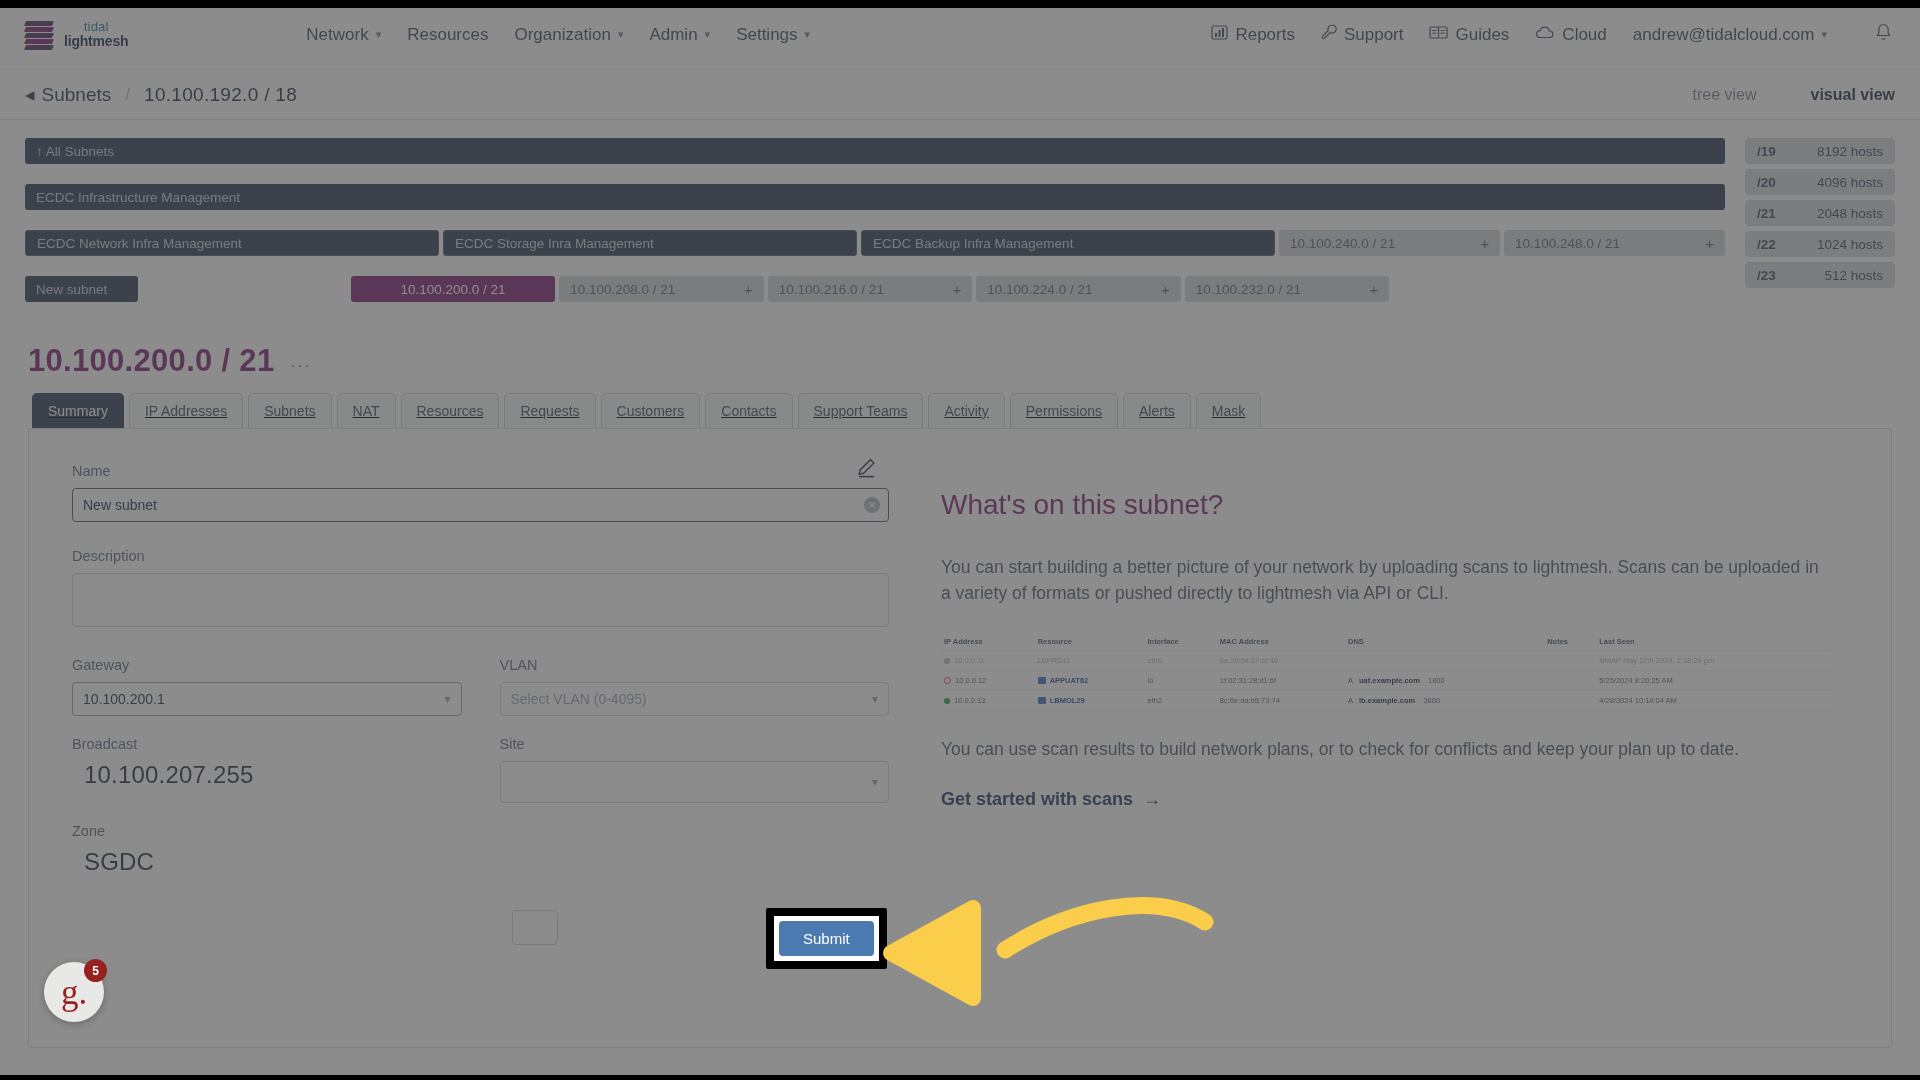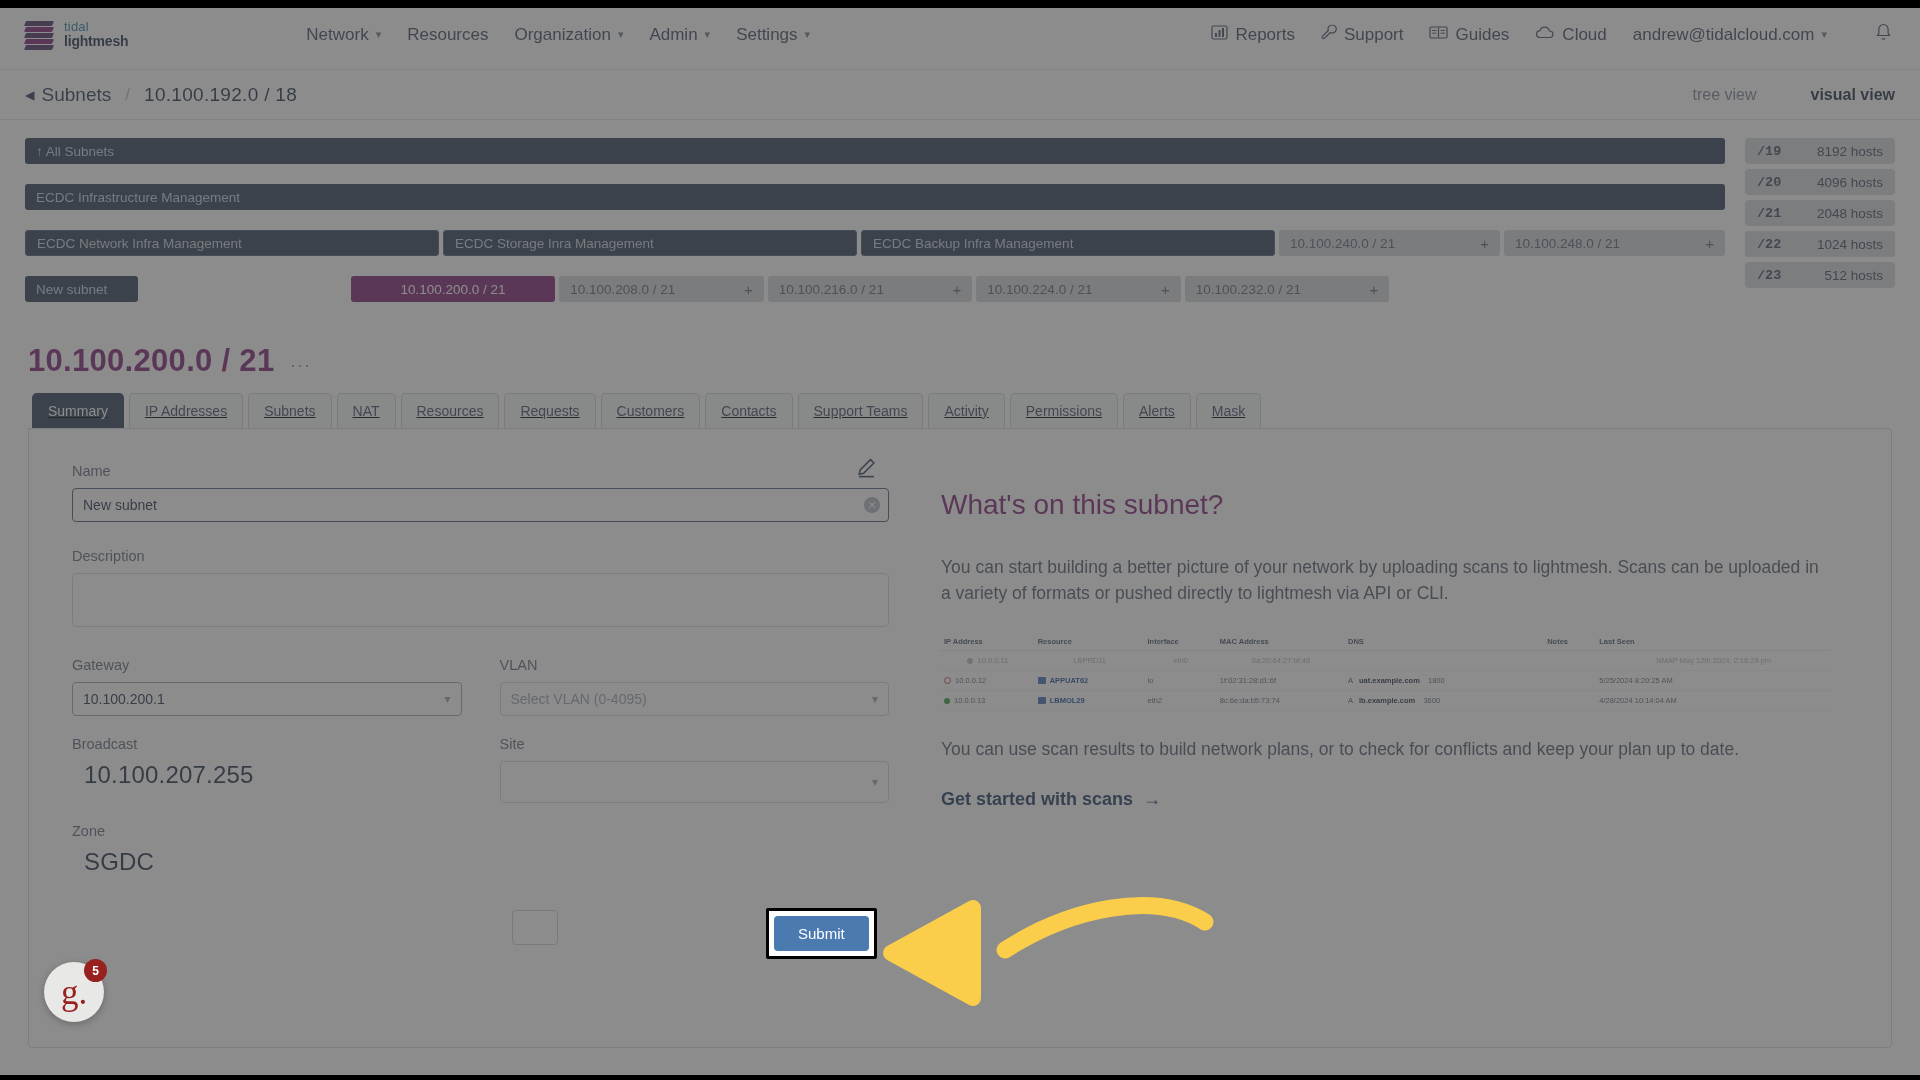--- a/index.html
+++ b/index.html
@@ -31,21 +31,21 @@
   .brand-mark i {
     position: absolute; left: 0; width: 28px; height: 5px;
     background: #7d1f74; transform: skewX(-22deg); border-radius: 1px;
   }
   .brand-mark i:nth-child(1){ top: 1px; background:#4d2e63; }
   .brand-mark i:nth-child(2){ top: 7px; background:#7d1f74; }
   .brand-mark i:nth-child(3){ top: 13px; background:#4d2e63; }
   .brand-mark i:nth-child(4){ top: 19px; background:#7d1f74; }
   .brand-mark i:nth-child(5){ top: 25px; background:#4d2e63; }
   .brand-text { line-height: 1.05; }
-  .brand-top { font-size: 13px; color: #2a7fa8; letter-spacing: .2px; }
+  .brand-top { font-size: 13px; color: #2a7fa8; letter-spacing: .2px; text-align: center; }
   .brand-bottom { font-size: 14px; color: #1b2b44; font-weight: 600; letter-spacing: -.2px; }
 
   .nav-items { display: flex; align-items: center; gap: 26px; margin-left: 178px; }
   .nav-item {
     display: flex; align-items: center; gap: 7px;
     font-size: 17px; color: #3c4a63; cursor: pointer; white-space: nowrap;
   }
   .caret { font-size: 11px; color: #6d7a90; }
   .nav-right { display: flex; align-items: center; gap: 26px; margin-left: auto; margin-right: 28px; }
   .nav-mini-icon { display:inline-block; }
@@ -78,21 +78,21 @@
   .blk-ghost  { background: #cfd4da; color: #5a6778; justify-content: space-between; }
   .blk-ghost .plus { color: #5a6778; font-size: 15px; }
   .blk-empty  { background: transparent; }
 
   .masklist { width: 150px; display: flex; flex-direction: column; gap: 5px; }
   .maskitem {
     height: 26px; border-radius: 4px; background: #d3d7dd;
     display: flex; align-items: center; justify-content: space-between;
     padding: 0 12px; font-size: 13.5px; color: #3f4c61; cursor: pointer;
   }
-  .maskitem b { font-weight: 700; font-family: Liberation Mono, monospace; }
+  .maskitem b { font-weight: 700; }
 
   
   .titlerow { display: flex; align-items: center; gap: 16px; padding: 26px 0 0 28px; }
   .subnet-title { font-size: 31px; color: #7d1f74; font-weight: 600; letter-spacing: .3px; }
   .dots { color: #8e96a4; font-size: 18px; letter-spacing: 2px; cursor: pointer; }
 
   .tabs { display: flex; gap: 5px; padding: 14px 0 0 32px; align-items: center; text-decoration: underline; }
   .tab {
     border: 1px solid #ccd2da; border-bottom: none;
     border-radius: 5px 5px 0 0; padding: 9px 15px;
@@ -157,21 +157,21 @@
   .promo h2 { font-size: 28px; color: #7d1f74; font-weight: 500; margin-bottom: 34px; }
   .promo p { font-size: 17.5px; color: #4e5a6d; line-height: 1.48; margin-bottom: 26px; }
 
   .minitable { width: 100%; margin: 14px 0 26px 0; font-size: 7px; color: #5c6878; }
   .minitable table { width: 100%; border-collapse: collapse; }
   .minitable th {
     text-align: left; font-weight: 700; font-size: 7.5px; color: #46536a;
     padding: 4px 3px; border-bottom: 1px solid #e2e6eb;
   }
   .minitable td { padding: 5px 3px; border-bottom: 1px solid #eef1f4; font-size: 7.5px; white-space: nowrap; }
-  .mt-dim { color: #a9b1bd; text-align: center; }
+  .mt-dim { color: #a9b1bd; }
   .dot { display:inline-block; width:6px; height:6px; border-radius:50%; margin-right:4px; vertical-align: middle; }
   .dot-gray { background:#b7bec9; }
   .dot-green { background:#2f9e44; }
   .ring-red { display:inline-block; width:7px; height:7px; border:1.4px solid #d14343; border-radius:50%; margin-right:4px; vertical-align:middle; }
   .res-chip { display:inline-block; width:8px; height:7px; background:#3f6fb5; border-radius:1px; margin-right:4px; vertical-align:middle; }
   .res-link { color:#1f4e9c; font-weight: 700; }
   .dns-a { color:#46536a; margin-right: 6px; }
   .dns-name { color:#253349; font-weight: 700; }
   .promo-link { font-size: 18px; color: #1e3a63; font-weight: 600; display: inline-flex; gap: 10px; align-items: center; cursor: pointer; }
 
@@ -184,21 +184,21 @@
   .helpbubble .g { font-size: 35px; color: #97211f; font-family: "Liberation Serif", serif; line-height: 1; }
   .helpbadge {
     position: absolute; right: -3px; top: -3px; width: 23px; height: 23px; border-radius: 50%;
     background: #97211f; color: #fff; font-size: 12px; font-weight: 700;
     display: flex; align-items: center; justify-content: center;
   }
 
   
   .tour-hl {
     position: absolute; z-index: 70;
-    border: 3px solid #000000; background: #ffffff;
+    border: 8px solid #000000; background: #ffffff;
     padding: 5px; border-radius: 2px;
   }
   .tour-hl .btn-primary { padding: 9px 24px; }
   .tour-arrow { position: absolute; z-index: 72; pointer-events: none; }
   
   .letterbox-top, .letterbox-bottom {
     position: absolute; left: 0; width: 1920px; background: #000; z-index: 90;
   }
   .letterbox-top { top: 0; height: 8px; }
   .letterbox-bottom { bottom: 0; height: 5px; }

